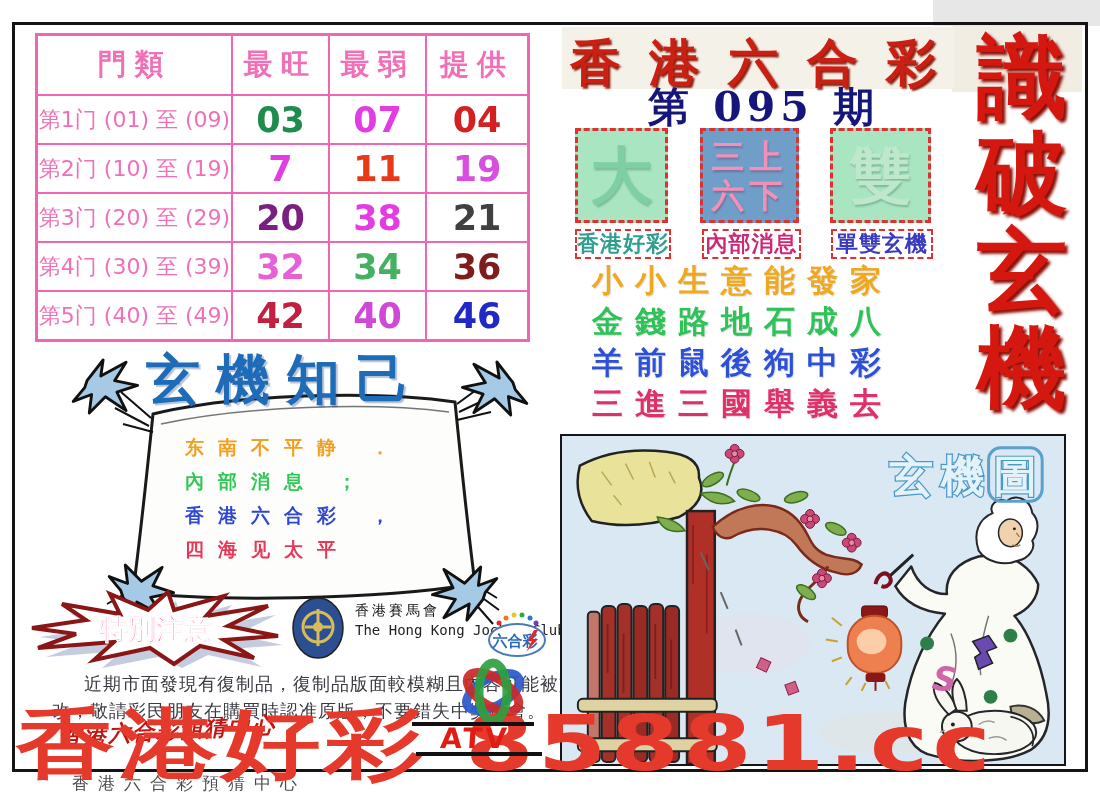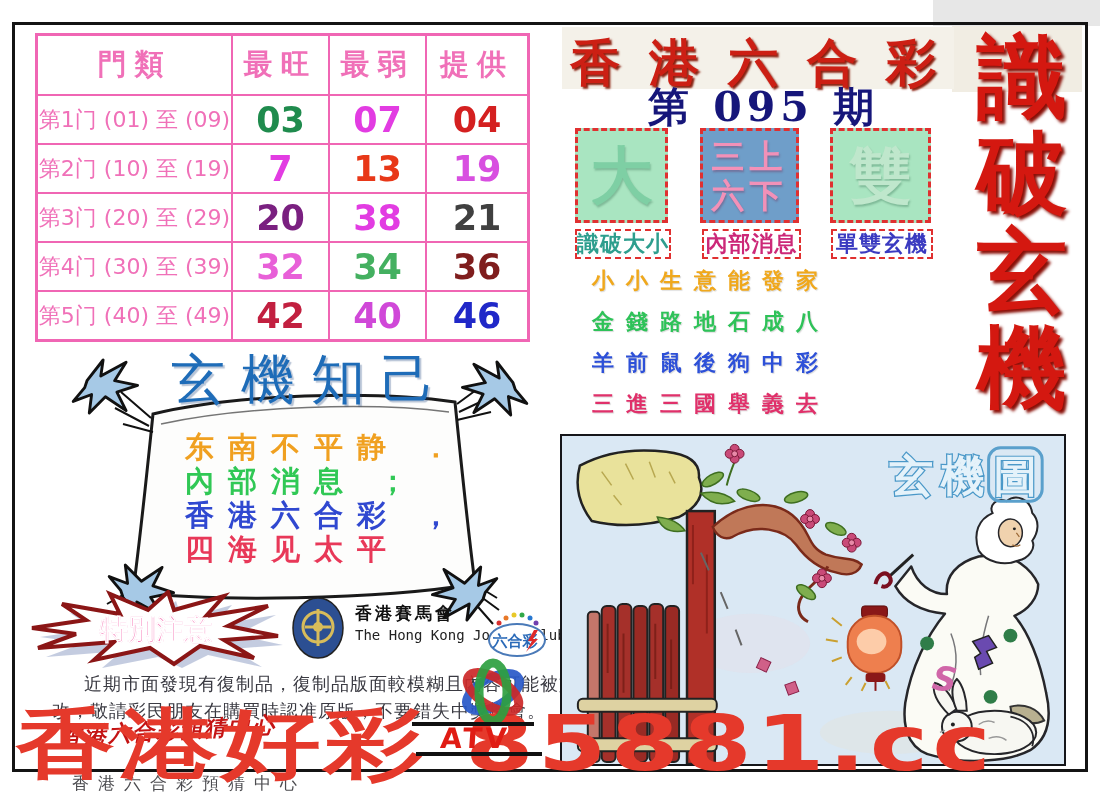--- a/index.html
+++ b/index.html
@@ -32,33 +32,33 @@
   .b1{left:700px;top:128px;width:99px;}
   .b2{left:830px;top:128px;width:101px;}
   .tipchar.big{font-size:62px;font-weight:bold;line-height:62px;text-shadow:1px 2px 2px rgba(0,60,30,.25);}
   .tipchar.two{font-size:33px;font-weight:bold;line-height:39px;letter-spacing:5px;text-shadow:1px 2px 2px rgba(120,20,60,.3);}
   .tipcap{border:2px dashed #e03030;height:30px;box-sizing:border-box;display:flex;align-items:center;justify-content:center;font-size:22px;font-weight:bold;background:#fff;letter-spacing:1px;}
   .c0{left:575px;top:229px;width:96px;}
   .c1{left:702px;top:229px;width:99px;}
   .c2{left:831px;top:229px;width:102px;}
   
   .verses{left:592px;top:260px;}
-  .verse{font-size:22px;font-weight:bold;letter-spacing:12px;line-height:41px;white-space:nowrap;text-shadow:1px 1px 1px rgba(0,0,0,.15);}
+  .verse{font-size:31px;font-weight:bold;letter-spacing:12px;line-height:41px;white-space:nowrap;text-shadow:1px 1px 1px rgba(0,0,0,.15);}
   
   .banner-region{left:35px;top:342px;width:505px;height:298px;}
   .banner-svg{position:absolute;left:0;top:0;width:505px;height:298px;}
-  .banner-title{position:absolute;left:136px;top:2px;font-size:54px;font-weight:normal;font-family:"DejaVu Serif",serif;letter-spacing:16px;white-space:nowrap;text-shadow:2px 2px 1px rgba(20,60,120,.3);}
+  .banner-title{position:absolute;left:111px;top:2px;font-size:54px;font-weight:bold;font-family:"DejaVu Serif",serif;letter-spacing:16px;white-space:nowrap;text-shadow:2px 2px 1px rgba(20,60,120,.3);}
   .banner-lines{position:absolute;left:150px;top:88px;}
-  .bline{font-size:29px;font-weight:bold;letter-spacing:14px;line-height:34px;white-space:nowrap;font-family:Liberation Serif, serif;}
+  .bline{font-size:19px;font-weight:bold;letter-spacing:14px;line-height:34px;white-space:nowrap;}
   
   .star-svg{left:28px;top:590px;width:255px;height:78px;}
   
   .hkjc-logo{left:291px;top:596px;width:54px;height:64px;}
   .hkjc-text{left:355px;top:602px;}
-  .hkjc-cn{font-size:17px;font-weight:bold;color:#111;letter-spacing:3px;}
+  .hkjc-cn{font-size:14px;font-weight:normal;color:#111;letter-spacing:3px;}
   .hkjc-en{font-size:14px;color:#222;font-family:"DejaVu Sans Mono",monospace;margin-top:2px;}
   .msix-badge{left:486px;top:610px;width:62px;height:50px;}
   
   .notice{left:52px;top:670px;width:480px;color:#3a3a42;font-size:18px;line-height:27px;letter-spacing:1px;}
   .notice-l1{padding-left:32px;white-space:nowrap;}
   .notice-l2{white-space:nowrap;}
   
   .script-red{left:60px;top:716px;font-size:22px;font-weight:bold;font-style:italic;color:#c41414;font-family:"DejaVu Serif",serif;transform:rotate(-3deg);letter-spacing:2px;z-index:40;}
   
   .atv{left:408px;top:658px;width:140px;height:105px;z-index:70;}
@@ -93,21 +93,21 @@
   <tbody>
     <tr>
       <td class="label-cell">第1门 (01) 至 (09)</td>
       <td class="num-cell" style="color:#1f8b4d">03</td>
       <td class="num-cell" style="color:#e23ce2">07</td>
       <td class="num-cell" style="color:#d42020">04</td>
     </tr>
     <tr>
       <td class="label-cell">第2门 (10) 至 (19)</td>
       <td class="num-cell" style="color:#e23ce2">7</td>
-      <td class="num-cell" style="color:#e83818">13</td>
+      <td class="num-cell" style="color:#e83818">11</td>
       <td class="num-cell" style="color:#d84fe0">19</td>
     </tr>
     <tr>
       <td class="label-cell">第3门 (20) 至 (29)</td>
       <td class="num-cell" style="color:#7a2080">20</td>
       <td class="num-cell" style="color:#e23ce2">38</td>
       <td class="num-cell" style="color:#404040">21</td>
     </tr>
     <tr>
       <td class="label-cell">第4门 (30) 至 (39)</td>
@@ -136,21 +136,21 @@
 <div class="abs tipbox b0" style="background:#a9e5c1">
   <div class="tipchar big" style="color:#7ecfa4">大</div>
 </div>
 <div class="abs tipbox b1" style="background:#6f9ec9">
   <div class="tipchar two" style="color:#f291b8">三上</div>
   <div class="tipchar two" style="color:#f291b8">六下</div>
 </div>
 <div class="abs tipbox b2" style="background:#a9e5c1">
   <div class="tipchar big" style="color:#bfe7cc">雙</div>
 </div>
-<div class="abs tipcap c0" style="color:#2e9e8e">識破大小</div>
+<div class="abs tipcap c0" style="color:#2e9e8e">香港好彩</div>
 <div class="abs tipcap c1" style="color:#cc2878">內部消息</div>
 <div class="abs tipcap c2" style="color:#3a3ac0">單雙玄機</div>
 
 <div class="abs verses">
   <div class="verse" style="color:#f0a81c">小小生意能發家</div>
   <div class="verse" style="color:#2ec258">金錢路地石成八</div>
   <div class="verse" style="color:#2d50d8">羊前鼠後狗中彩</div>
   <div class="verse" style="color:#e0306a">三進三國舉義去</div>
 </div>
 

